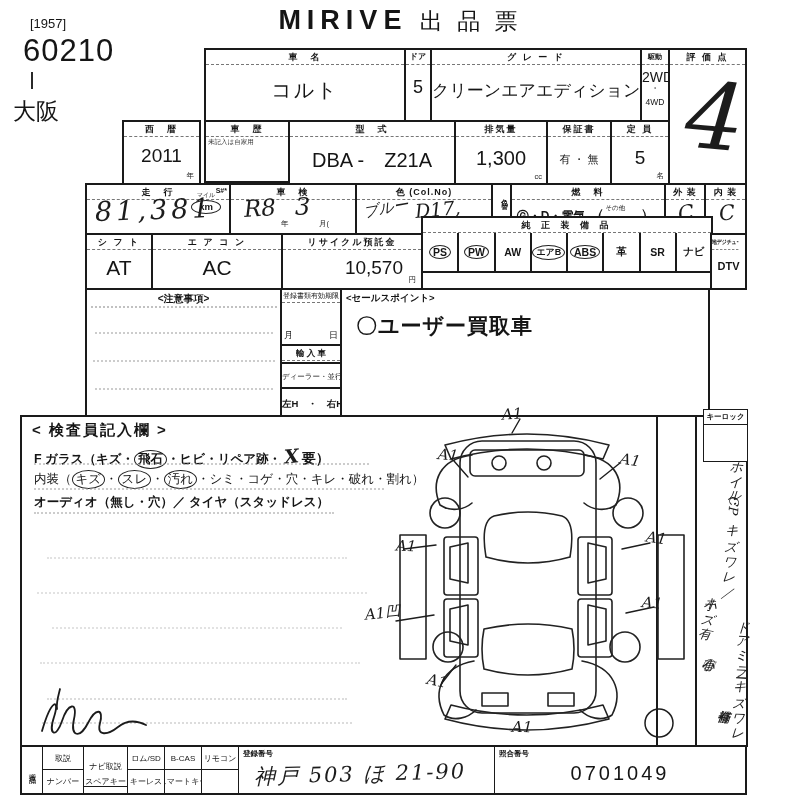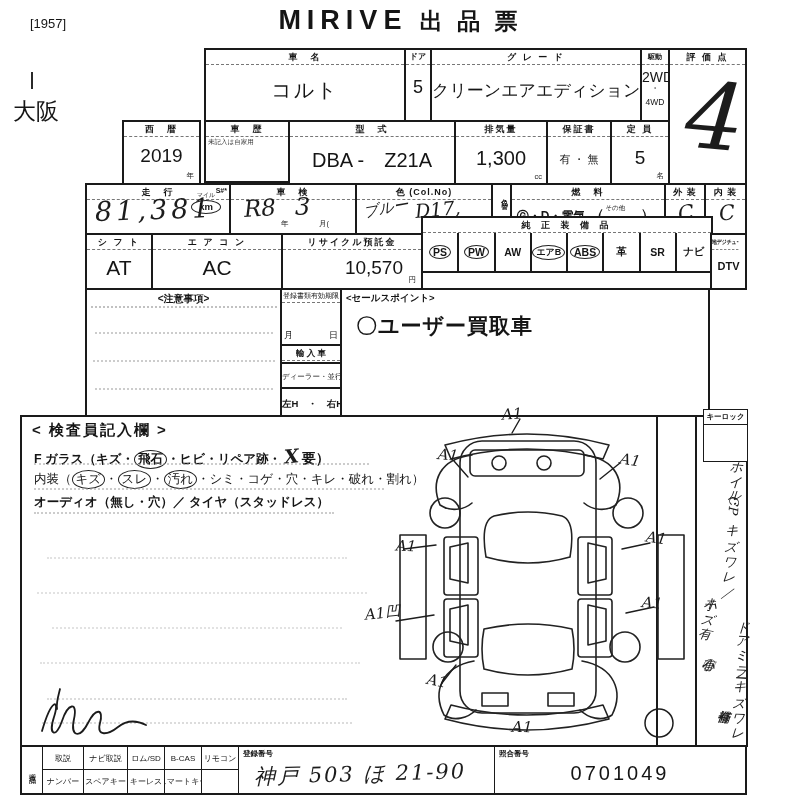--- a/index.html
+++ b/index.html
@@ -26,26 +26,27 @@
   .eq:last-child{border-right:none;}
   .bcell{position:absolute;box-sizing:border-box;border-right:1.5px solid #1a1a1a;
          font-size:8px;display:flex;align-items:center;justify-content:center;white-space:nowrap;overflow:hidden;}
 </style>
 </head>
 <body>
 
 <div class="sheet">
 
   <span style="position:absolute;left:30px;top:16px;font-size:13px">[1957]</span>
+  <div style="position:absolute;left:23px;top:33px;font-size:31px;letter-spacing:1px">60210</div>
   <div style="position:absolute;left:31px;top:72px;width:2px;height:17px;background:#2a2a2a"></div>
   <div style="position:absolute;left:13px;top:96px;font-size:23px">大阪</div>
 
   <div style="position:absolute;left:250px;top:5px;width:300px;text-align:center;white-space:nowrap">
     <span style="font-size:27px;font-weight:bold;letter-spacing:6px">MIRIVE</span>
-    <span style="font-size:23px;font-weight:bold;letter-spacing:4px;margin-left:8px">出 品 票</span>
+    <span style="font-size:23px;font-weight:normal;letter-spacing:4px;margin-left:8px">出 品 票</span>
   </div>
 
   <div class="c" style="left:204px;top:48px;width:202px;height:74px">
     <div class="lbl">車　名</div>
     <div class="val" style="top:27px;font-size:20px;letter-spacing:2px">コルト</div>
   </div>
   <div class="c" style="left:404px;top:48px;width:28px;height:74px">
     <div class="lbl" style="letter-spacing:0;font-size:8px">ドア</div>
     <div class="val" style="top:27px;font-size:18px">5</div>
   </div>
@@ -59,21 +60,21 @@
     <div class="val" style="top:33px;font-size:8.5px">・</div>
     <div class="val" style="top:47px;font-size:8.5px">4WD</div>
   </div>
   <div class="c" style="left:668px;top:48px;width:79px;height:137px">
     <div class="lbl">評 価 点</div>
     <span class="hw" style="left:16px;top:14px;font-size:92px;font-weight:400;transform:rotate(5deg)">4</span>
   </div>
 
   <div class="c" style="left:122px;top:120px;width:79px;height:65px">
     <div class="lbl">西　暦</div>
-    <div class="val" style="top:23px;font-size:19px">2019</div>
+    <div class="val" style="top:23px;font-size:19px">2011</div>
     <span class="u" style="right:5px;bottom:2px">年</span>
   </div>
   <div class="c" style="left:204px;top:120px;width:86px;height:63px">
     <div class="lbl">車　歴</div>
     <div style="position:absolute;top:16px;left:2px;font-size:6.5px;color:#333">未記入は自家用</div>
   </div>
   <div class="c" style="left:288px;top:120px;width:168px;height:65px">
     <div class="lbl">型　式</div>
     <div class="val" style="top:25px;font-size:20px">DBA -　Z21A</div>
   </div>
@@ -300,21 +301,21 @@
   <span class="vhw" style="left:731px;top:612px;transform:rotate(3deg)">ドアミラーキズ ワレ</span>
   <span class="vhw" style="left:701px;top:648px;transform:rotate(8deg)">小〇有</span>
   <span class="vhw" style="left:716px;top:700px;transform:rotate(6deg)">補修有</span>
 
   <div class="c" style="left:20px;top:745px;width:727px;height:50px">
     <div class="bcell" style="left:0;top:0;width:21px;height:46px">
       <span class="vtx" style="font-size:7.5px;letter-spacing:2px">搬送品</span>
     </div>
 
     <div class="bcell" style="left:21px;top:0;width:41px;height:23px;border-bottom:1.5px solid #1a1a1a">取説</div>
-    <div class="bcell" style="left:62px;top:0;width:44px;height:23px;border-bottom:1.5px solid #1a1a1a">ナビ取説</div>
+    <div class="bcell" style="left:62px;top:0;width:44px;height:40px;border-bottom:1.5px solid #1a1a1a">ナビ取説</div>
     <div class="bcell" style="left:106px;top:0;width:37px;height:23px;border-bottom:1.5px solid #1a1a1a">ロム/SD</div>
     <div class="bcell" style="left:143px;top:0;width:37px;height:23px;border-bottom:1.5px solid #1a1a1a">B-CAS</div>
     <div class="bcell" style="left:180px;top:0;width:37px;height:23px;border-bottom:1.5px solid #1a1a1a">リモコン</div>
 
     <div class="bcell" style="left:21px;top:23px;width:41px;height:23px">ナンバー</div>
     <div class="bcell" style="left:62px;top:23px;width:44px;height:23px">スペアキー</div>
     <div class="bcell" style="left:106px;top:23px;width:37px;height:23px">キーレス</div>
     <div class="bcell" style="left:143px;top:23px;width:37px;height:23px">スマートキー</div>
     <div class="bcell" style="left:180px;top:23px;width:37px;height:23px"></div>
 

